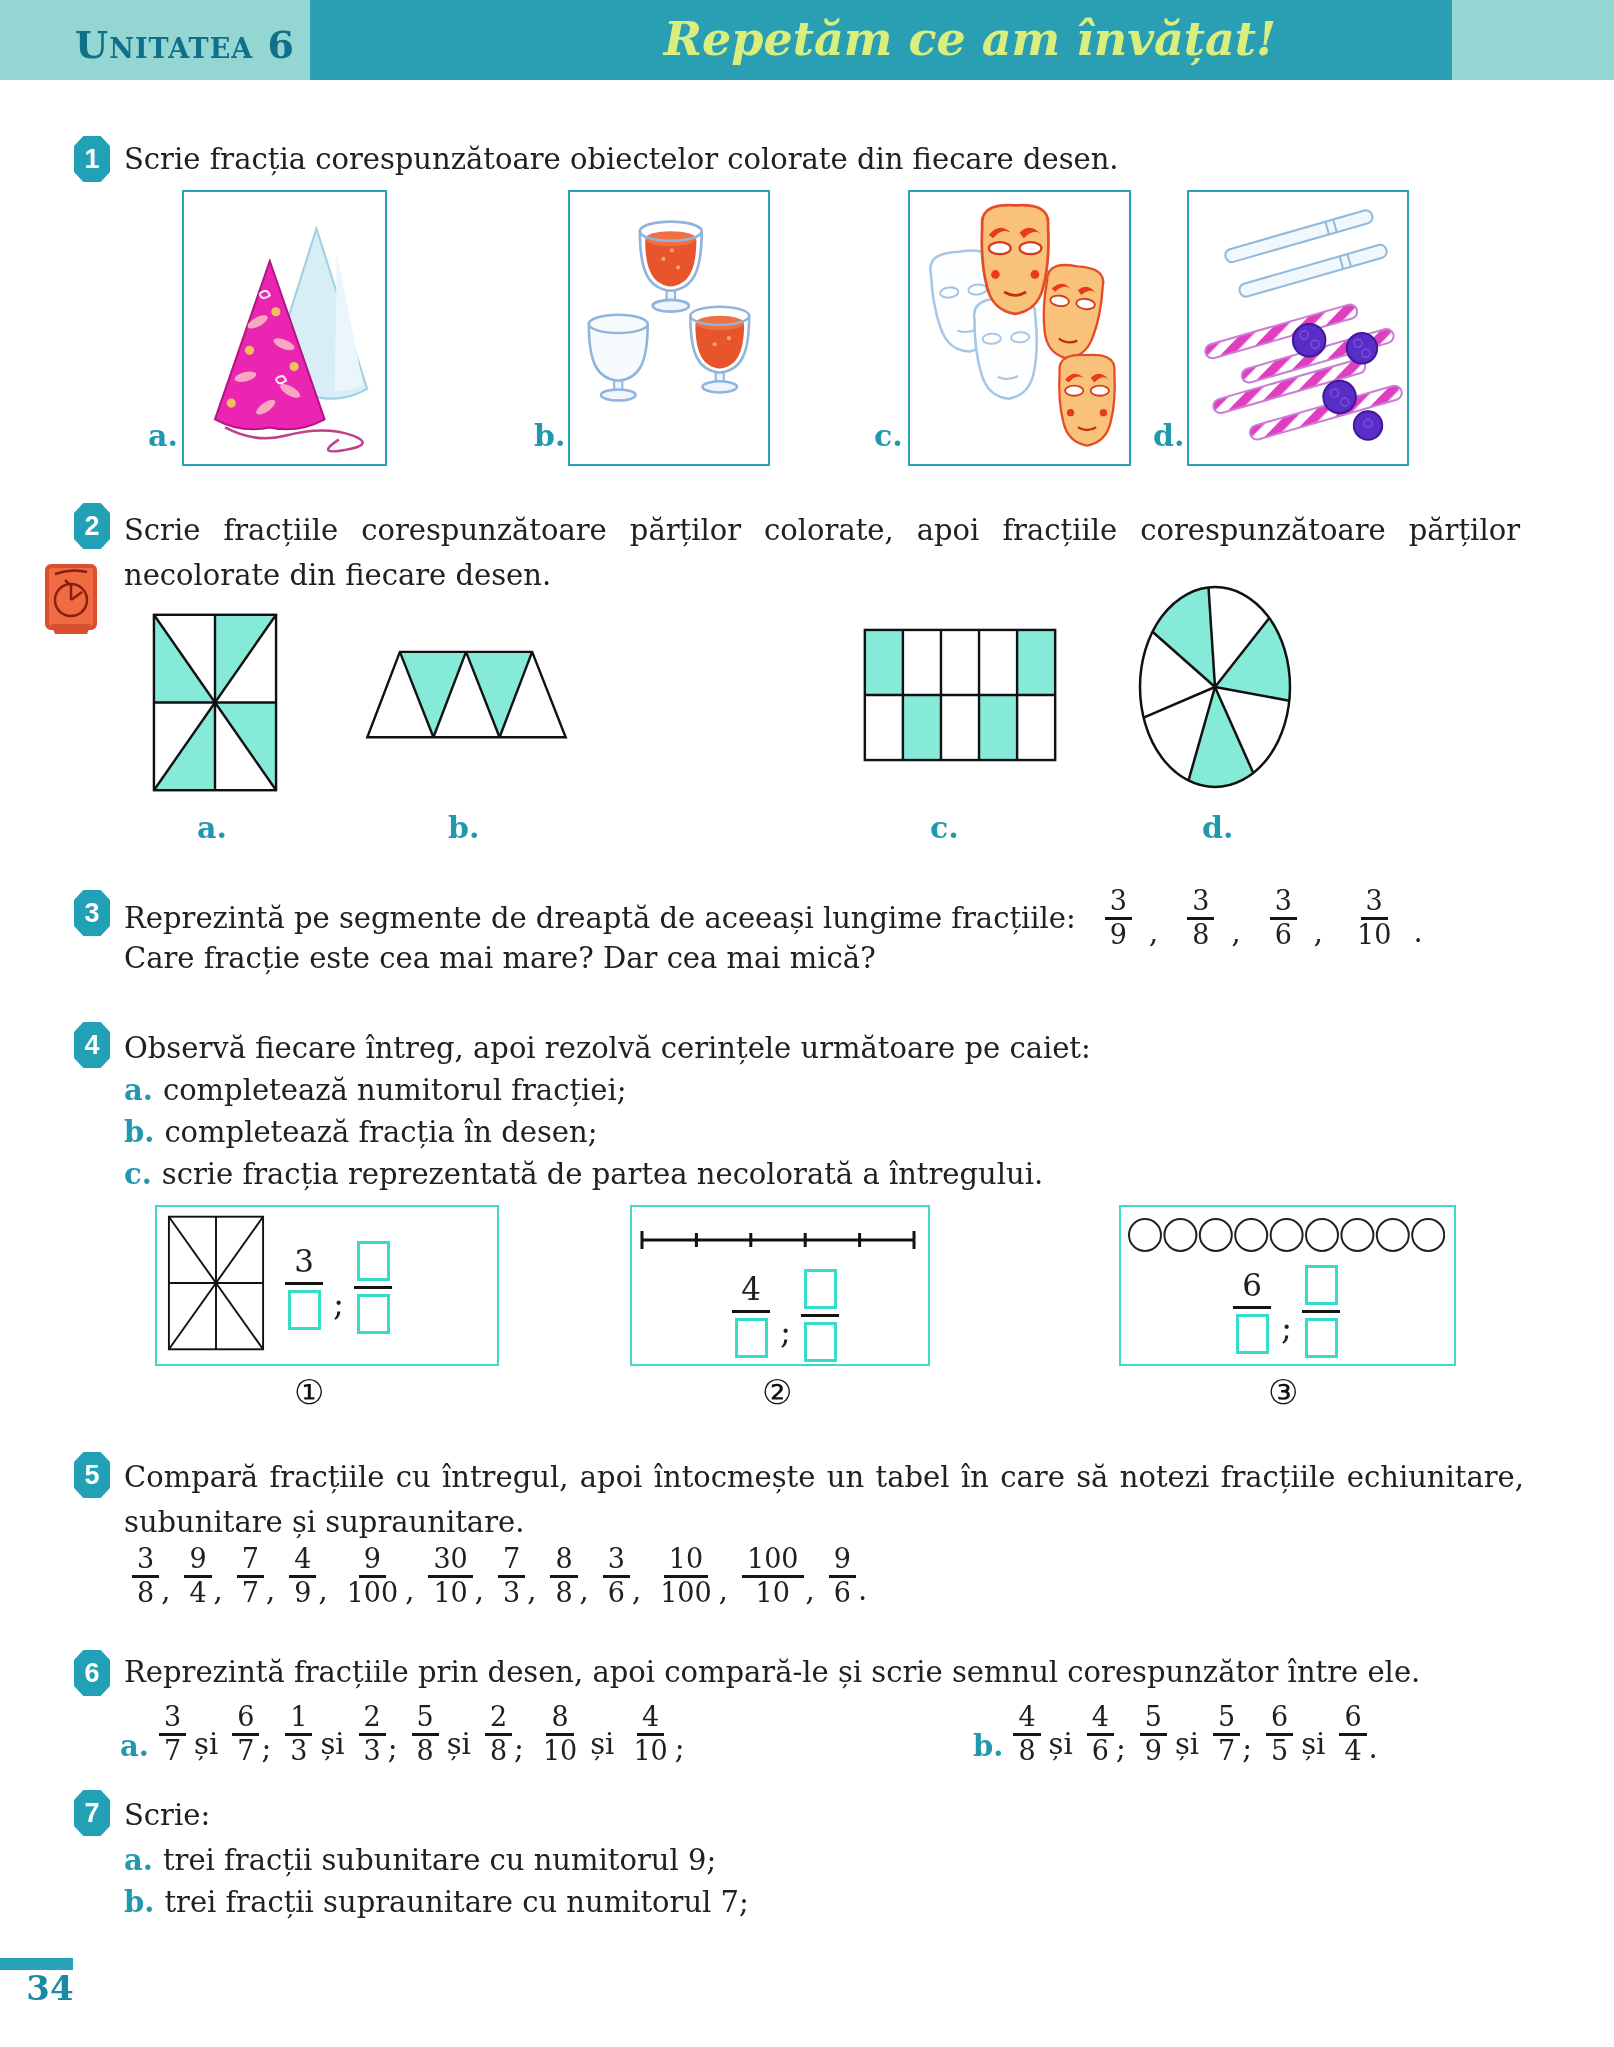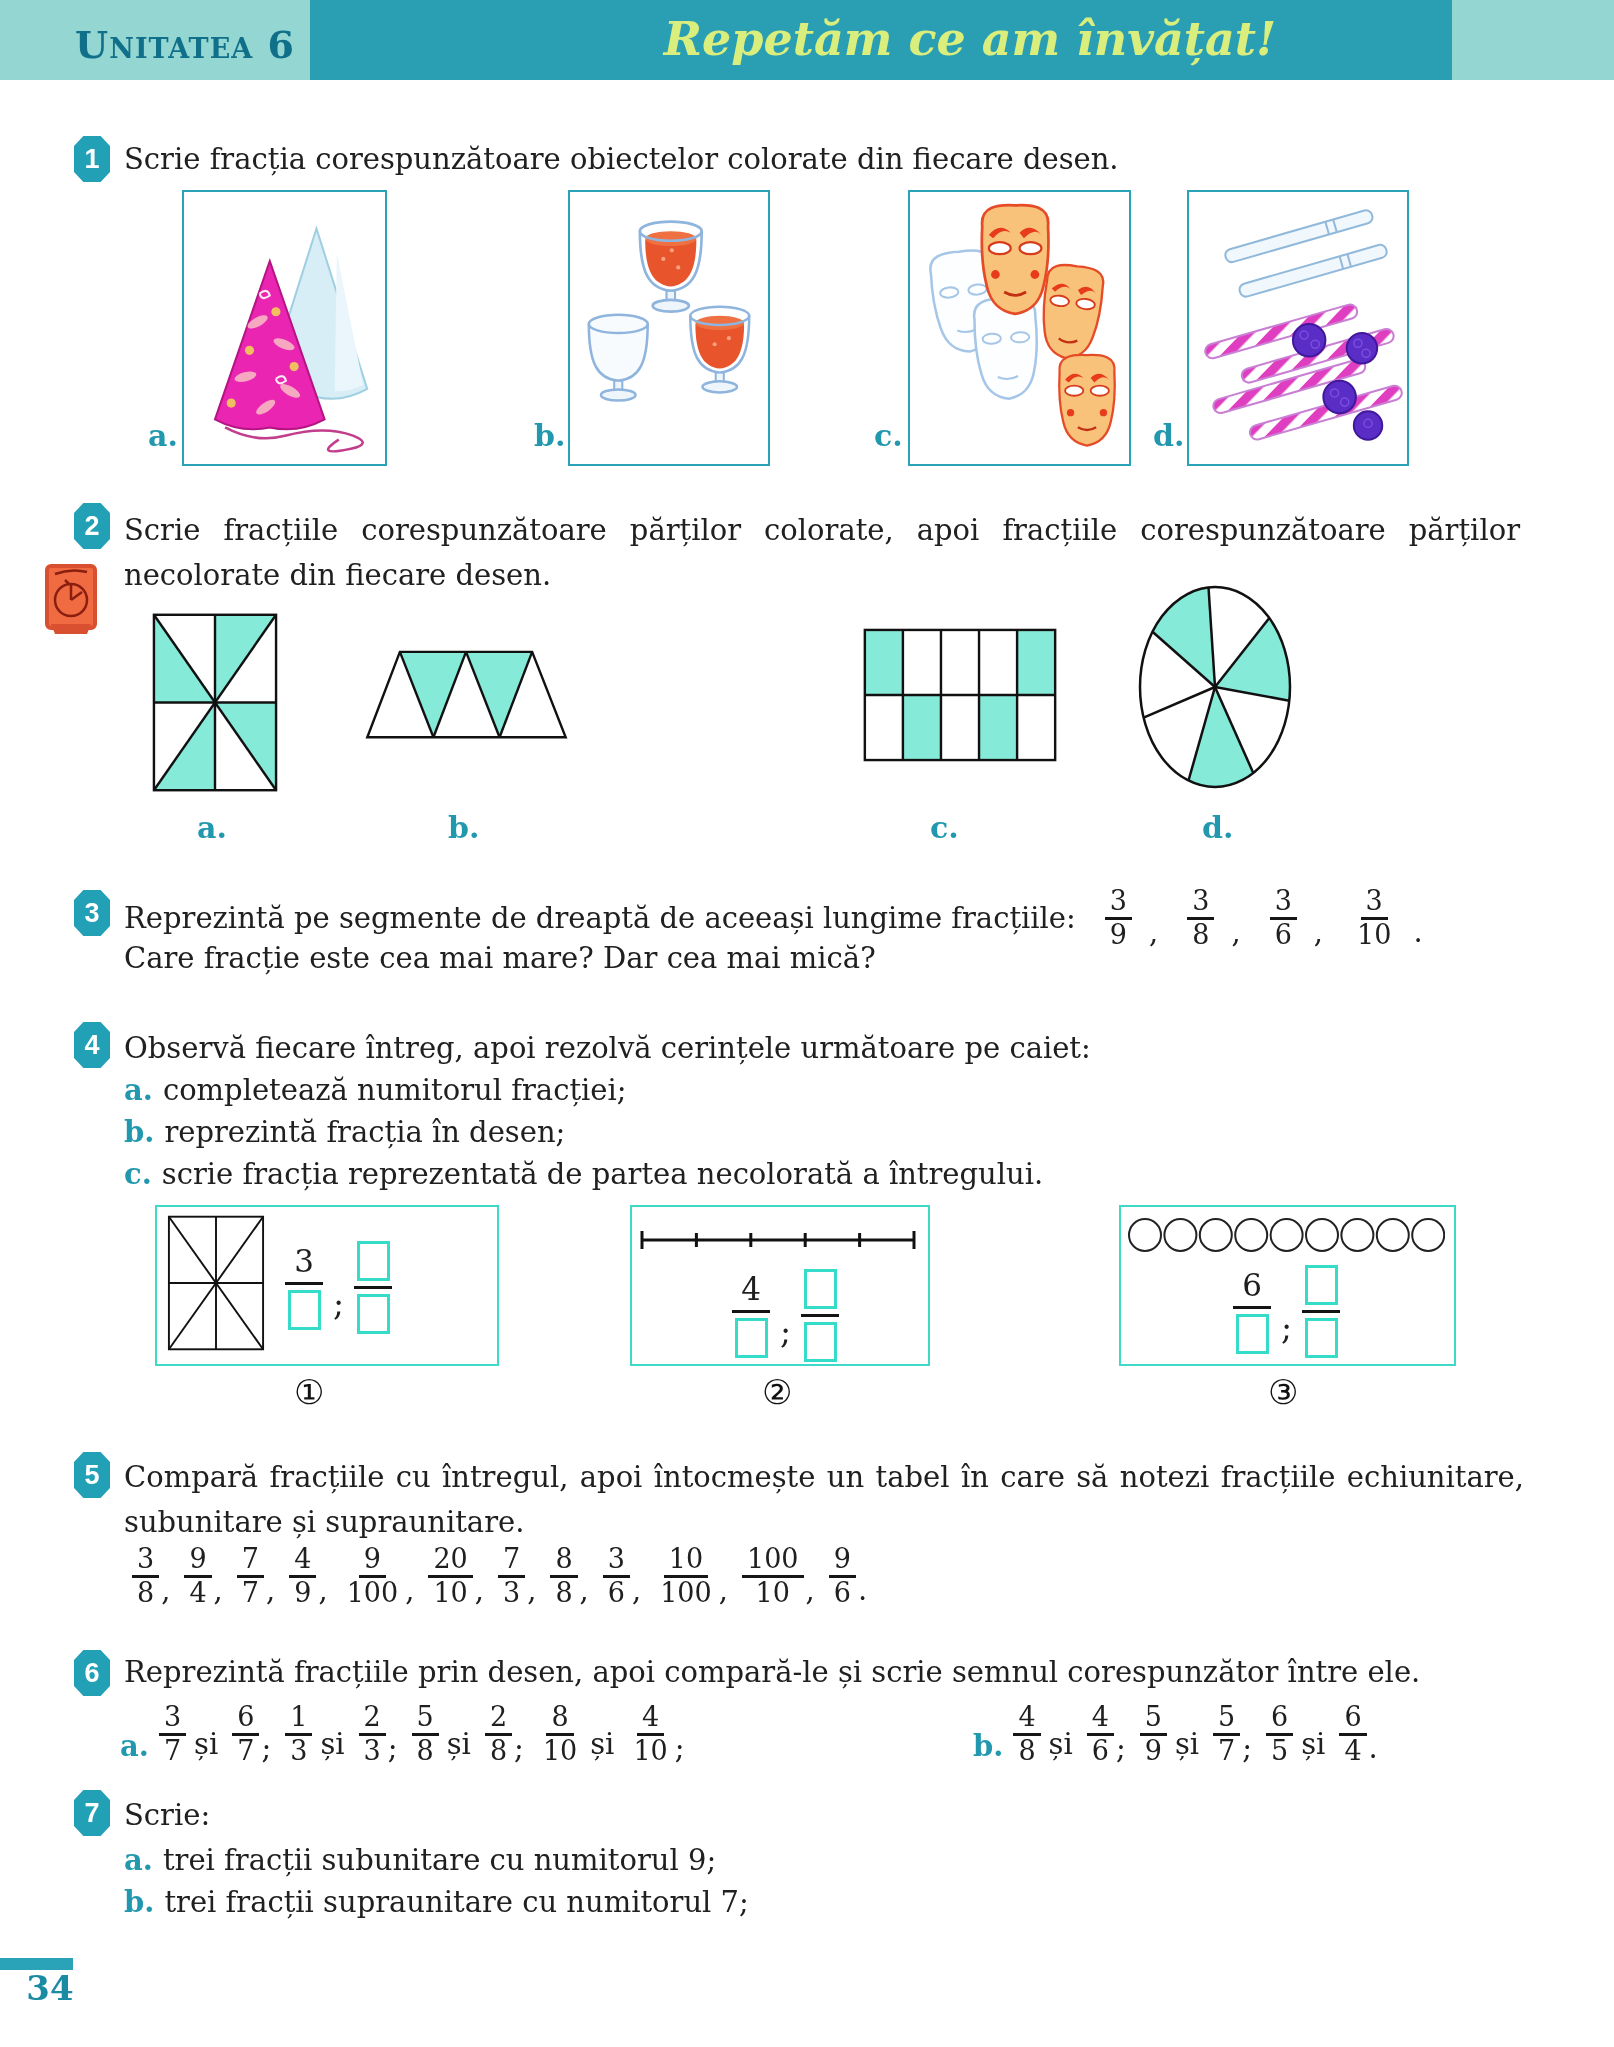--- a/index.html
+++ b/index.html
@@ -320,21 +320,21 @@
         <i>3</i>
         <b>10</b>
       </span>
     <span class="sep">.</span>
   </div>
   <div class="t" style="left:124px;top:936px;width:1000px;">Care fracție este cea mai mare? Dar cea mai mică?</div>
 
   <div class="badge" style="left:74px;top:1022px;">4</div>
   <div class="t" style="left:124px;top:1026px;width:1400px;">Observă fiecare întreg, apoi rezolvă cerințele următoare pe caiet:</div>
   <div class="t" style="left:124px;top:1068px;"><span class="sl">a.</span><span>completează numitorul fracției;</span></div>
-  <div class="t" style="left:124px;top:1110px;"><span class="sl">b.</span><span>reprezintă fracția în desen;</span></div>
+  <div class="t" style="left:124px;top:1110px;"><span class="sl">b.</span><span>completează fracția în desen;</span></div>
   <div class="t" style="left:124px;top:1152px;"><span class="sl">c.</span><span>scrie fracția reprezentată de partea necolorată a întregului.</span></div>
 
   <div class="qbox" style="left:155px;top:1205px;width:340px;height:157px;">
     <svg style="position:absolute;left:10px;top:7px;" viewBox="-2 -2 102 142" width="98" height="138">
       <g stroke="#111" stroke-width="2" fill="none">
         <rect x="0" y="0" width="98" height="138"></rect>
         <line x1="0" y1="0" x2="98" y2="138"></line>
           <line x1="98" y1="0" x2="0" y2="138"></line>
         <line x1="49" y1="0" x2="49" y2="138"></line>
           <line x1="0" y1="69" x2="98" y2="69"></line>
@@ -436,21 +436,21 @@
         <i>4</i>
         <b>9</b>
       </span>
       <span class="sep">,</span>
     <span class="frac">
         <i>9</i>
         <b>100</b>
       </span>
       <span class="sep">,</span>
     <span class="frac">
-        <i>20</i>
+        <i>30</i>
         <b>10</b>
       </span>
       <span class="sep">,</span>
     <span class="frac">
         <i>7</i>
         <b>3</b>
       </span>
       <span class="sep">,</span>
     <span class="frac">
         <i>8</i>

